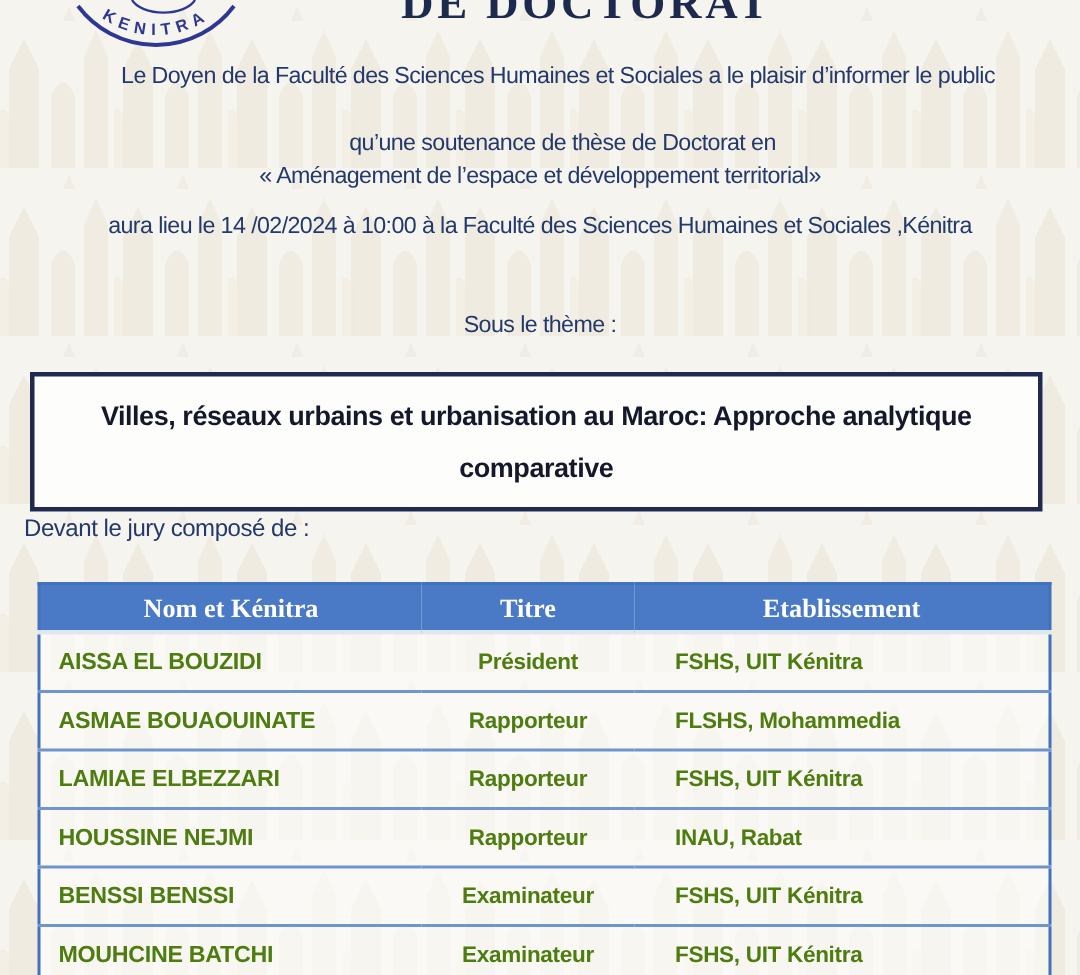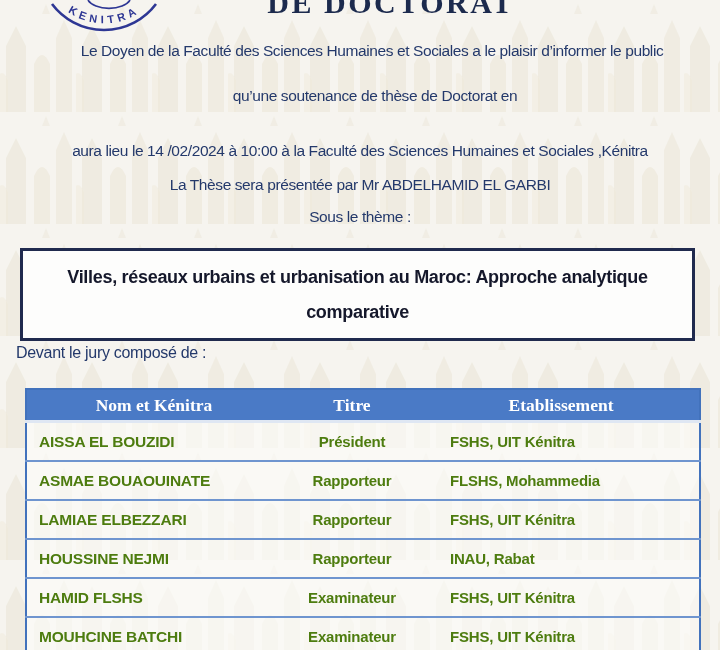--- a/index.html
+++ b/index.html
@@ -92,22 +92,22 @@
     <path id="sealTextArc" d="M 24 -2 A 62 62 0 0 0 124 -2" fill="none"></path>
     <text font-family="Liberation Sans, sans-serif" font-size="11" font-weight="bold" fill="#2e3794" letter-spacing="4">
       <textPath href="#sealTextArc" startOffset="50%" text-anchor="middle">KENITRA</textPath>
     </text>
   </svg>
 
   <div class="doc-title">DE DOCTORAT</div>
 
   <div class="ann-line l1">Le Doyen de la Faculté des Sciences Humaines et Sociales a le plaisir d’informer le public</div>
   <div class="ann-line l2">qu’une soutenance de thèse de Doctorat en</div>
+  <div class="ann-line l3">« Aménagement de l’espace et développement territorial»</div>
   <div class="ann-line l4">aura lieu le 14 /02/2024 à 10:00 à la Faculté des Sciences Humaines et Sociales ,Kénitra</div>
-  <div class="ann-line l5">La Thèse sera présentée par Mr ABDELHAMID EL GARBI</div>
   <div class="ann-line l6">Sous le thème :</div>
 
   <div class="thesis-box">
     <div class="thesis-title">Villes, réseaux urbains et urbanisation au Maroc: Approche analytique comparative</div>
   </div>
 
   <div class="jury-intro">Devant le jury composé de :</div>
 
   <table class="jury-table">
     <colgroup>
@@ -137,21 +137,21 @@
         <td class="c-name">LAMIAE ELBEZZARI</td>
         <td class="c-title">Rapporteur</td>
         <td class="c-inst">FSHS, UIT Kénitra</td>
       </tr>
       <tr>
         <td class="c-name">HOUSSINE NEJMI</td>
         <td class="c-title">Rapporteur</td>
         <td class="c-inst">INAU, Rabat</td>
       </tr>
       <tr>
-        <td class="c-name">HAMID FLSHS</td>
+        <td class="c-name">BENSSI BENSSI</td>
         <td class="c-title">Examinateur</td>
         <td class="c-inst">FSHS, UIT Kénitra</td>
       </tr>
       <tr>
         <td class="c-name">MOUHCINE BATCHI</td>
         <td class="c-title">Examinateur</td>
         <td class="c-inst">FSHS, UIT Kénitra</td>
       </tr>
 
     </tbody>

